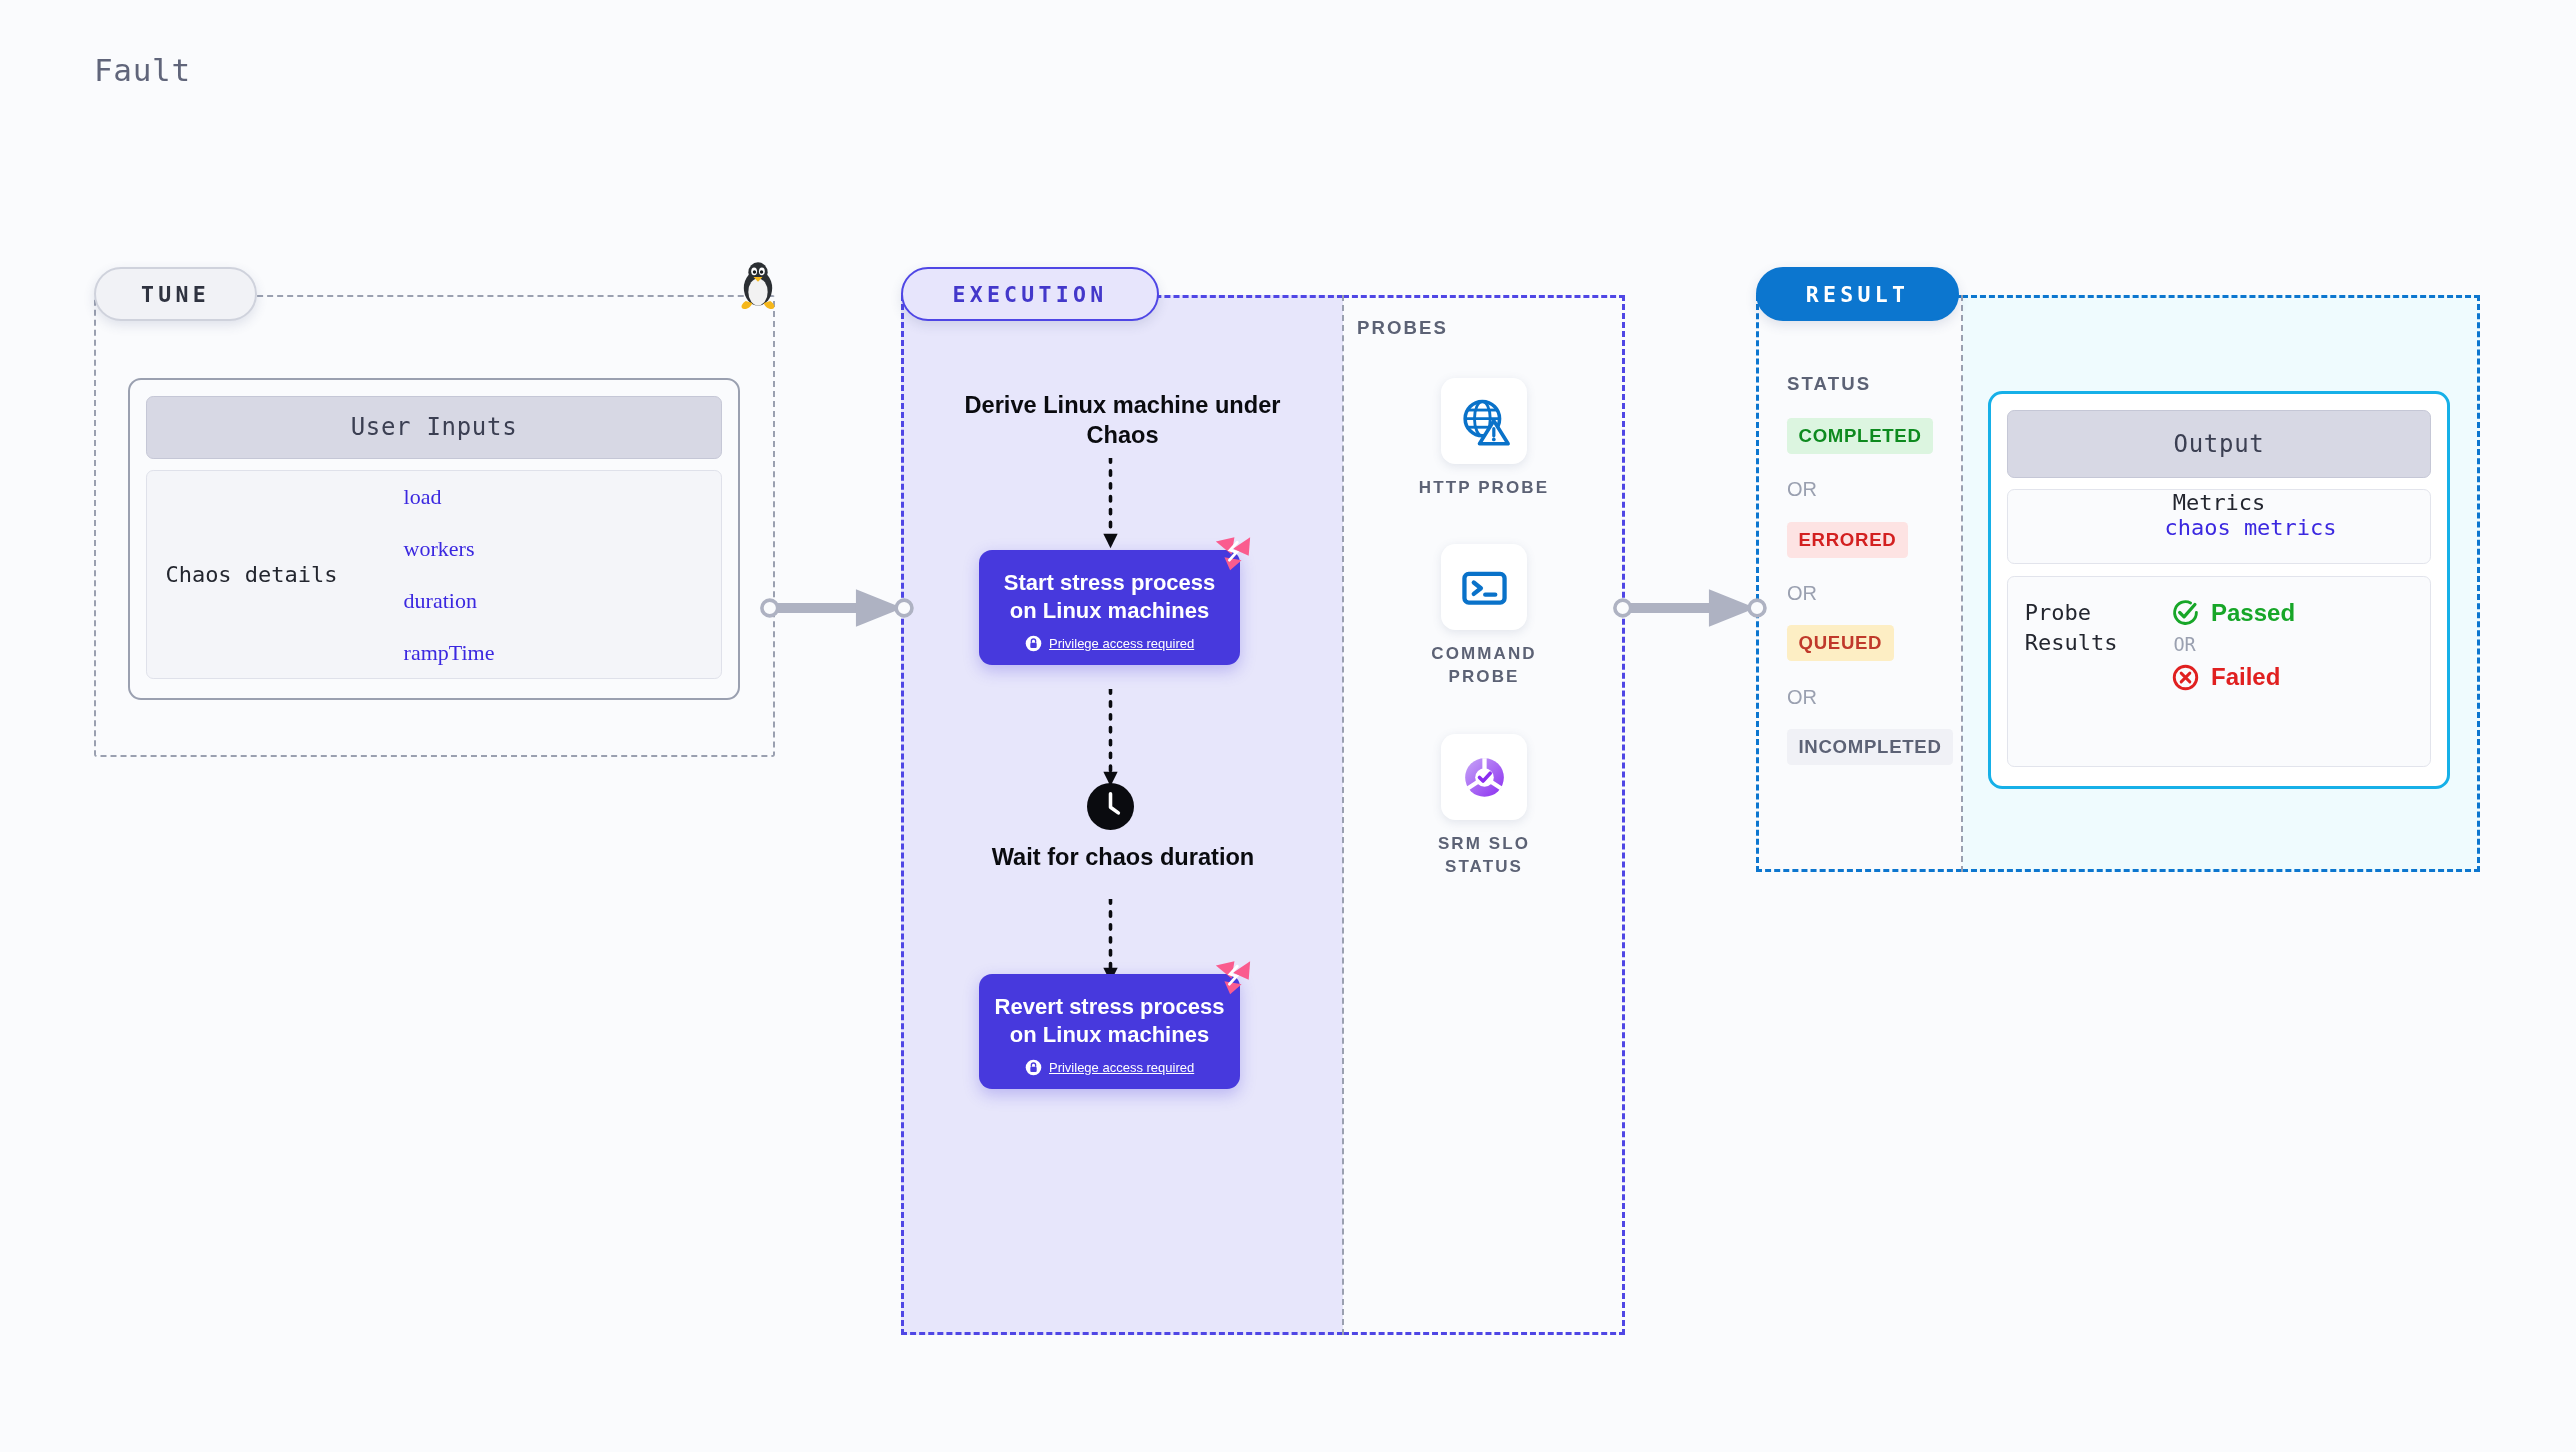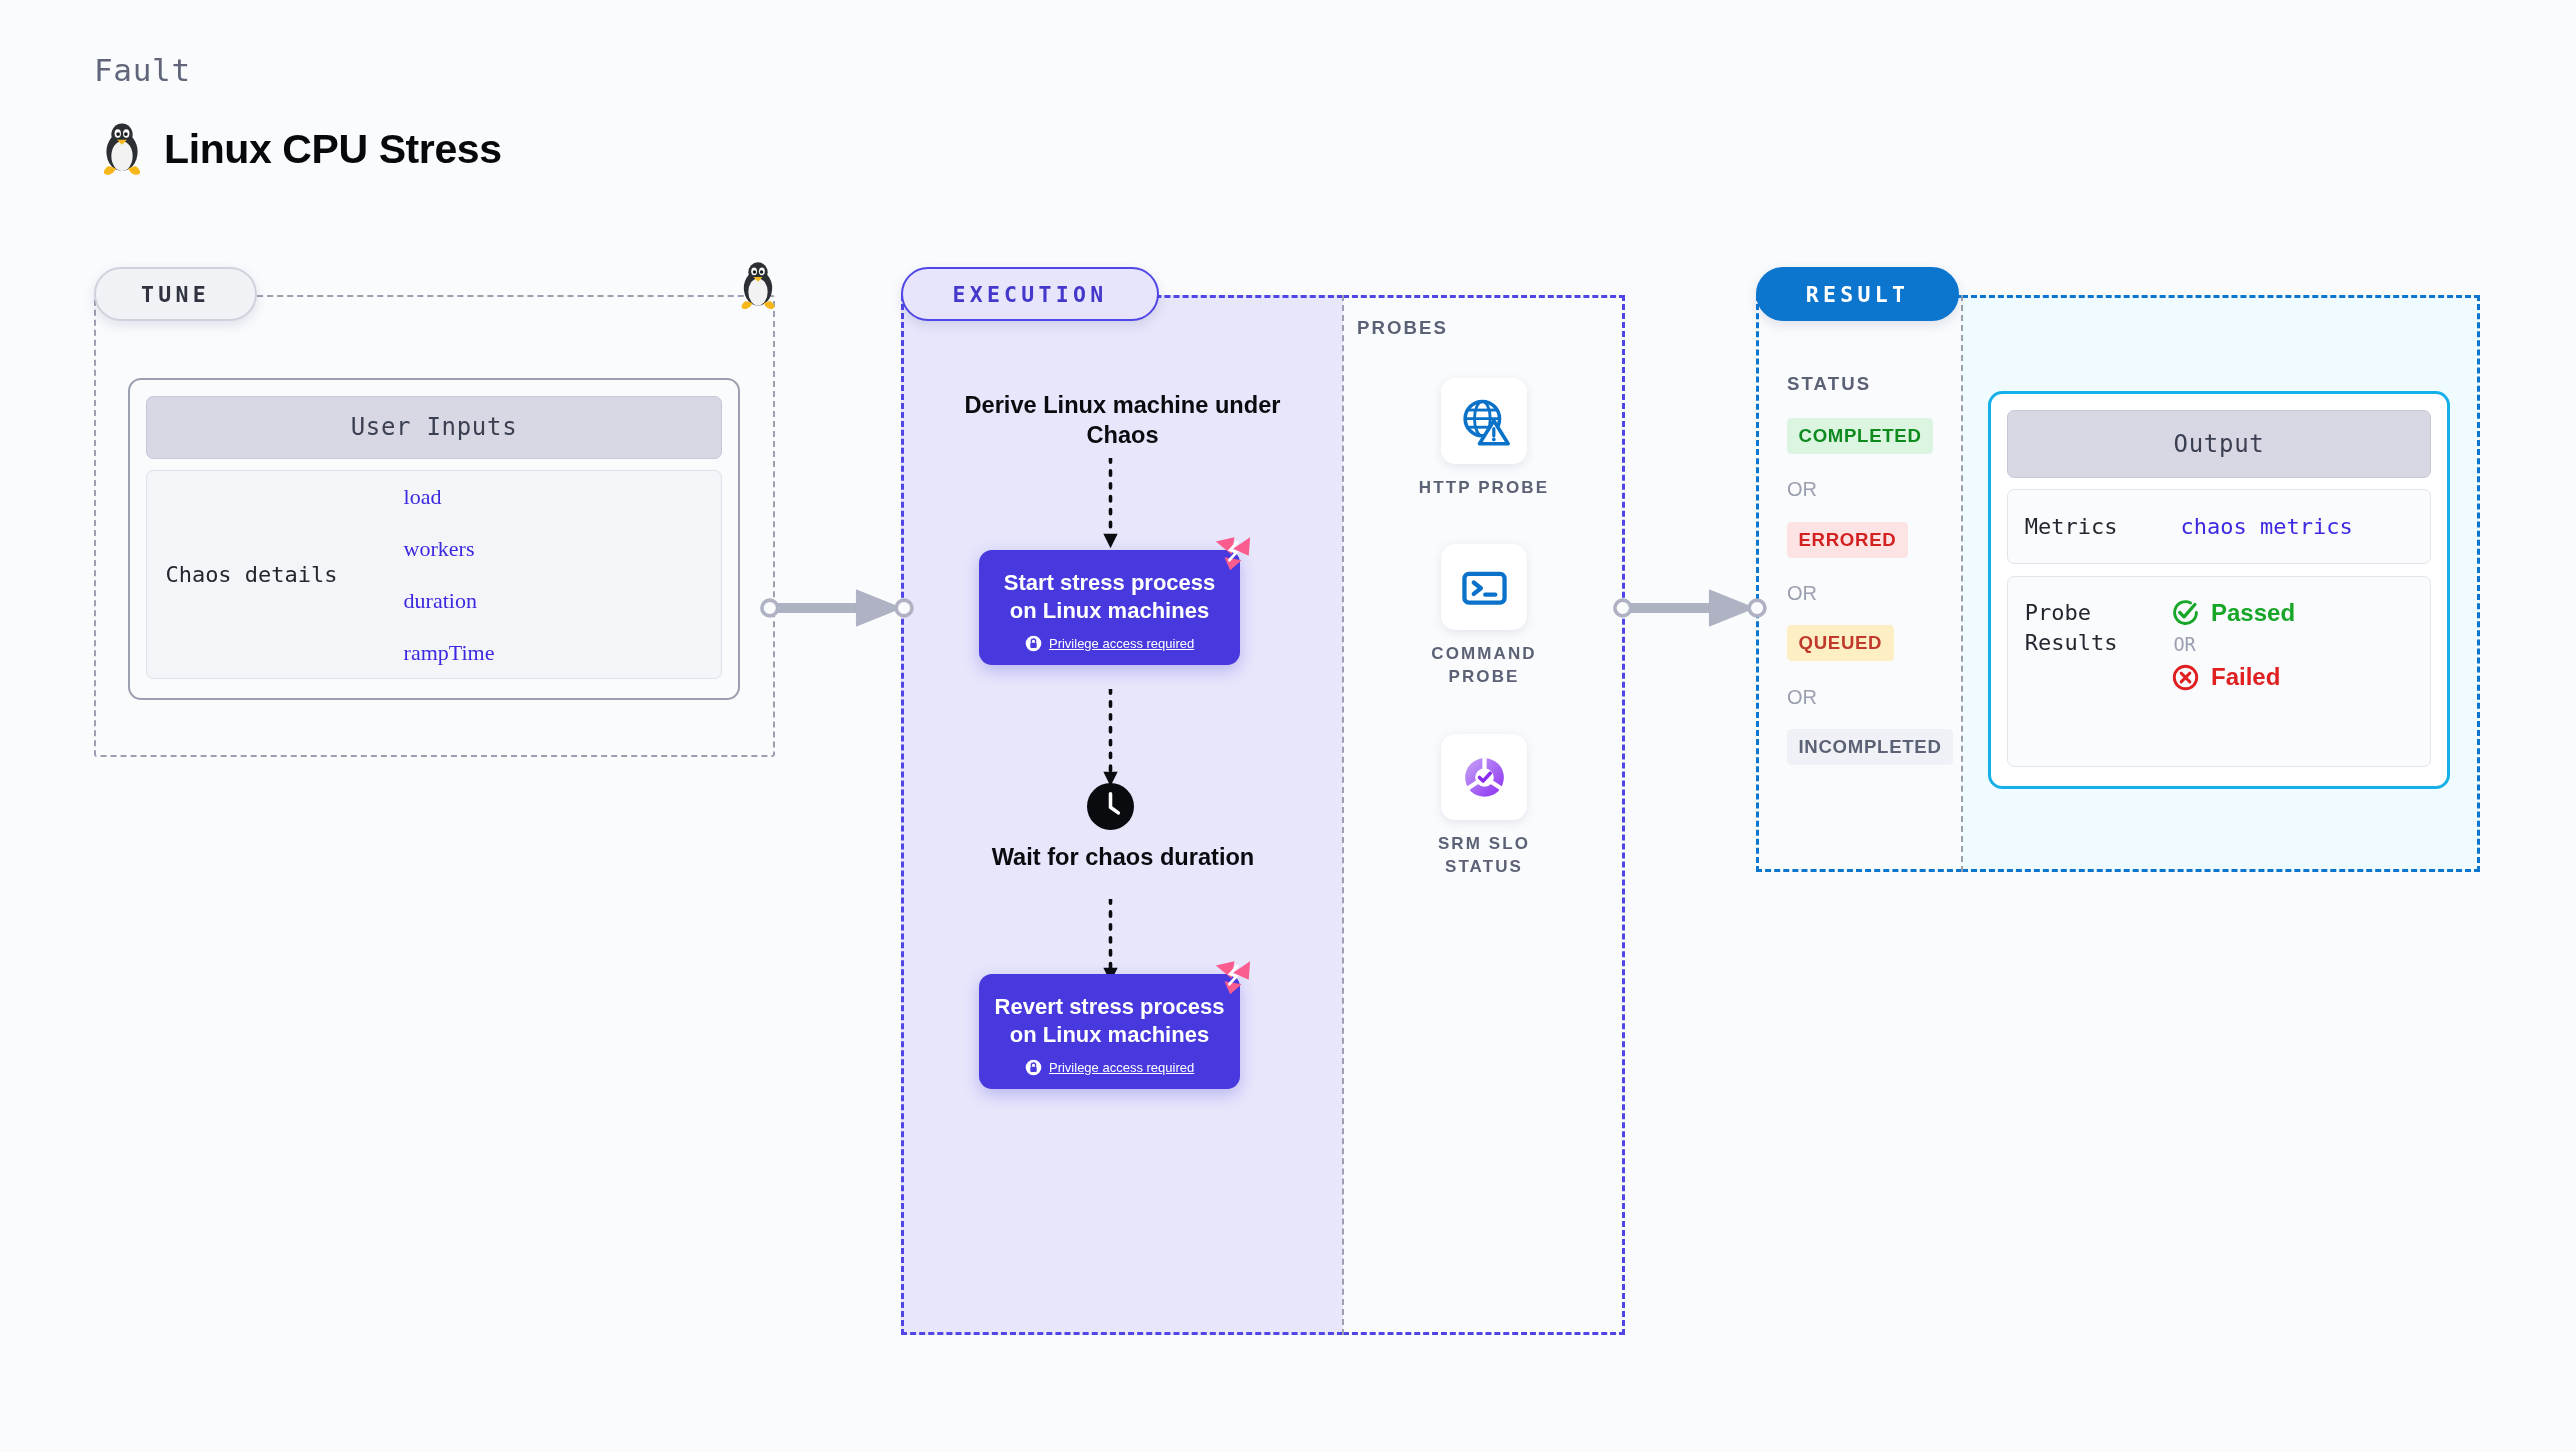--- a/index.html
+++ b/index.html
@@ -223,21 +223,21 @@
   #output-header {
     height: 68px; background: #d7d8e4;
     border: 1.4px solid #c5c7d6; border-radius: 7.2px;
     display: flex; align-items: center; justify-content: center;
     font-family: "DejaVu Sans Mono", monospace;
     font-size: 24px; color: #3b3f52; letter-spacing: 0.7px;
   }
   #metrics-row {
     margin-top: 11.5px; height: 75px;
     background: #fafbfd; border: 1.4px solid #e2e4ec; border-radius: 7.2px;
-    display: flex; align-items: center; padding: 0 17px;
+    display: flex; align-items: center; padding: 0 17px; flex-direction: column;
   }
   #metrics-label {
     font-family: "DejaVu Sans Mono", monospace;
     font-size: 22px; color: #23262f;
   }
   #metrics-value {
     margin-left: 63px;
     font-family: "DejaVu Sans Mono", monospace;
     font-size: 22px; color: #3b28e0;
   }
@@ -260,37 +260,20 @@
     font-family: "DejaVu Sans Mono", monospace;
     font-size: 18.6px; color: #9aa0b0; margin-left: 2.9px;
   }
 </style>
 </head>
 <body>
 
 <div id="stage">
 
   <div id="fault-label" class="mono">Fault</div>
-  <div id="fault-title-row">
-    <span>
-      <svg class="penguin" width="44" height="54" viewBox="0 0 62 76">
-        <ellipse cx="31" cy="42" rx="22" ry="27" fill="#2b2f33"></ellipse>
-        <ellipse cx="31" cy="18" rx="15" ry="16" fill="#2b2f33"></ellipse>
-        <ellipse cx="31" cy="48" rx="15" ry="21" fill="#f2f2f2"></ellipse>
-        <ellipse cx="25" cy="16" rx="4.5" ry="6" fill="#ffffff"></ellipse>
-        <ellipse cx="37" cy="16" rx="4.5" ry="6" fill="#ffffff"></ellipse>
-        <circle cx="25.5" cy="17" r="2.6" fill="#15181b"></circle>
-        <circle cx="36.5" cy="17" r="2.6" fill="#15181b"></circle>
-        <path d="M24 25 L38 25 L31 32 Z" fill="#f5b71b"></path>
-        <path d="M12 62 C6 66 3 72 8 74 C13 76 21 71 22 65 Z" fill="#f5b71b"></path>
-        <path d="M50 62 C56 66 59 72 54 74 C49 76 41 71 40 65 Z" fill="#f5b71b"></path>
-      </svg>
-    </span>
-    <span id="fault-title">Linux CPU Stress</span>
-  </div>
 
   <div id="tune-box" class="dashed-box"></div>
   <div id="tune-pill" class="pill">TUNE</div>
 
   <div id="tune-penguin">
     <svg class="penguin" width="40" height="49" viewBox="0 0 62 76">
       <ellipse cx="31" cy="42" rx="22" ry="27" fill="#2b2f33"></ellipse>
       <ellipse cx="31" cy="18" rx="15" ry="16" fill="#2b2f33"></ellipse>
       <ellipse cx="31" cy="48" rx="15" ry="21" fill="#f2f2f2"></ellipse>
       <ellipse cx="25" cy="16" rx="4.5" ry="6" fill="#ffffff"></ellipse>

